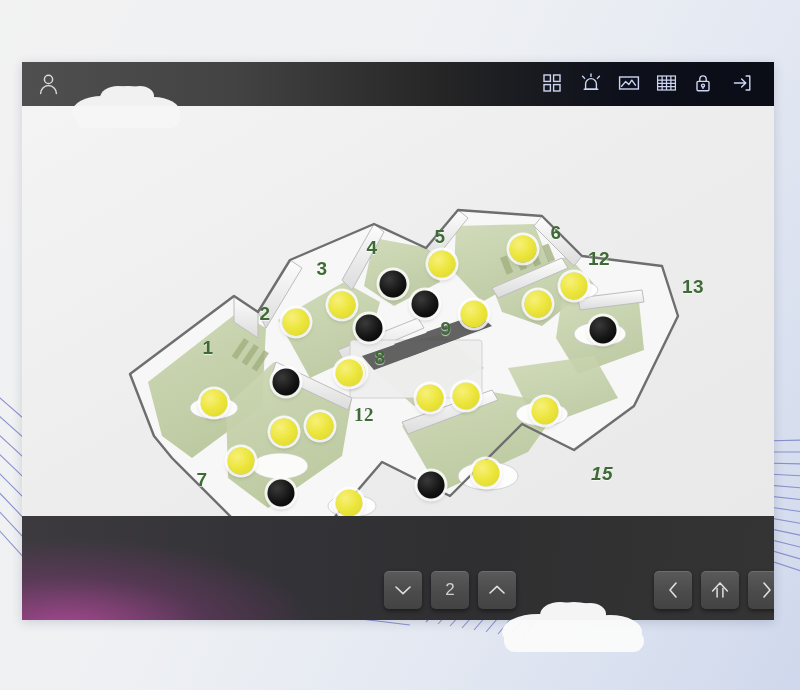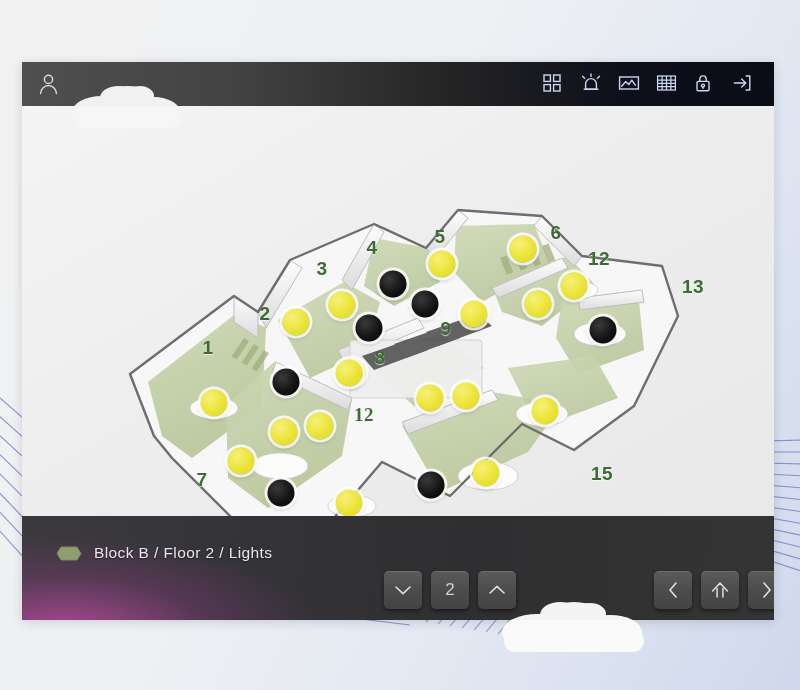--- a/index.html
+++ b/index.html
@@ -298,21 +298,21 @@
         <div class="room-num" style="left: 350px; top: 142px;">4</div>
         <div class="room-num" style="left: 418px; top: 131px;">5</div>
         <div class="room-num" style="left: 534px; top: 127px;">6</div>
         <div class="room-num" style="left: 180px; top: 374px;">7</div>
         <div class="room-num" style="left: 358px; top: 252px;">8</div>
         <div class="room-num" style="left: 424px; top: 223px;">9</div>
         <div class="room-num" style="left: 577px; top: 153px;">12</div>
         <div class="room-num" style="left: 342px; top: 309px; font-family: Liberation Serif, serif;">12</div>
         <div class="room-num" style="left: 626px; top: 181px; margin-left: 45px;">13</div>
         <div class="room-num" style="left: 520px; top: 417px;">14</div>
-        <div class="room-num" style="left: 580px; top: 368px;">15</div>
+        <div class="room-num" style="left: 580px; top: 368px; font-style: italic;">15</div>
       </div>
     <div id="lights">
         <div class="lamp on" style="left: 192px; top: 297px;"></div>
         <div class="lamp on" style="left: 274px; top: 216px;"></div>
         <div class="lamp on" style="left: 320px; top: 199px;"></div>
         <div class="lamp off" style="left: 347px; top: 222px;"></div>
         <div class="lamp off" style="left: 371px; top: 178px;"></div>
         <div class="lamp off" style="left: 403px; top: 198px;"></div>
         <div class="lamp on" style="left: 420px; top: 158px;"></div>
         <div class="lamp on" style="left: 501px; top: 143px;"></div>
@@ -330,28 +330,20 @@
         <div class="lamp off" style="left: 409px; top: 379px;"></div>
         <div class="lamp on" style="left: 464px; top: 367px;"></div>
         <div class="lamp on" style="left: 523px; top: 305px;"></div>
         <div class="lamp on" style="left: 444px; top: 290px;"></div>
         <div class="lamp on" style="left: 408px; top: 292px;"></div>
         <div class="lamp on" style="left: 327px; top: 267px;"></div>
       </div>
   </div>
 
   <div class="footer">
-    <div class="breadcrumb">
-      <span class="bc-icon">
-        <svg width="26" height="17" viewBox="0 0 26 17">
-          <polygon points="5,2 21,2 25,8.5 21,15 5,15 1,8.5" fill="#8f9e6e" stroke="#7c8c5d" stroke-width="1"></polygon>
-        </svg>
-      </span>
-      <span class="bc-text">Block B / Floor 2 / Lights</span>
-    </div>
 
 
     <div class="btn-group" id="floor-group">
       <button class="ctl">
         <svg width="18" height="12" viewBox="0 0 18 12" fill="none" stroke="#e0e0e4" stroke-width="1.6" stroke-linecap="round" stroke-linejoin="round">
             <path d="M2 3 9 9.6 16 3"></path>
           </svg>
       </button>
       <div class="ctl readout">2</div>
       <button class="ctl">

